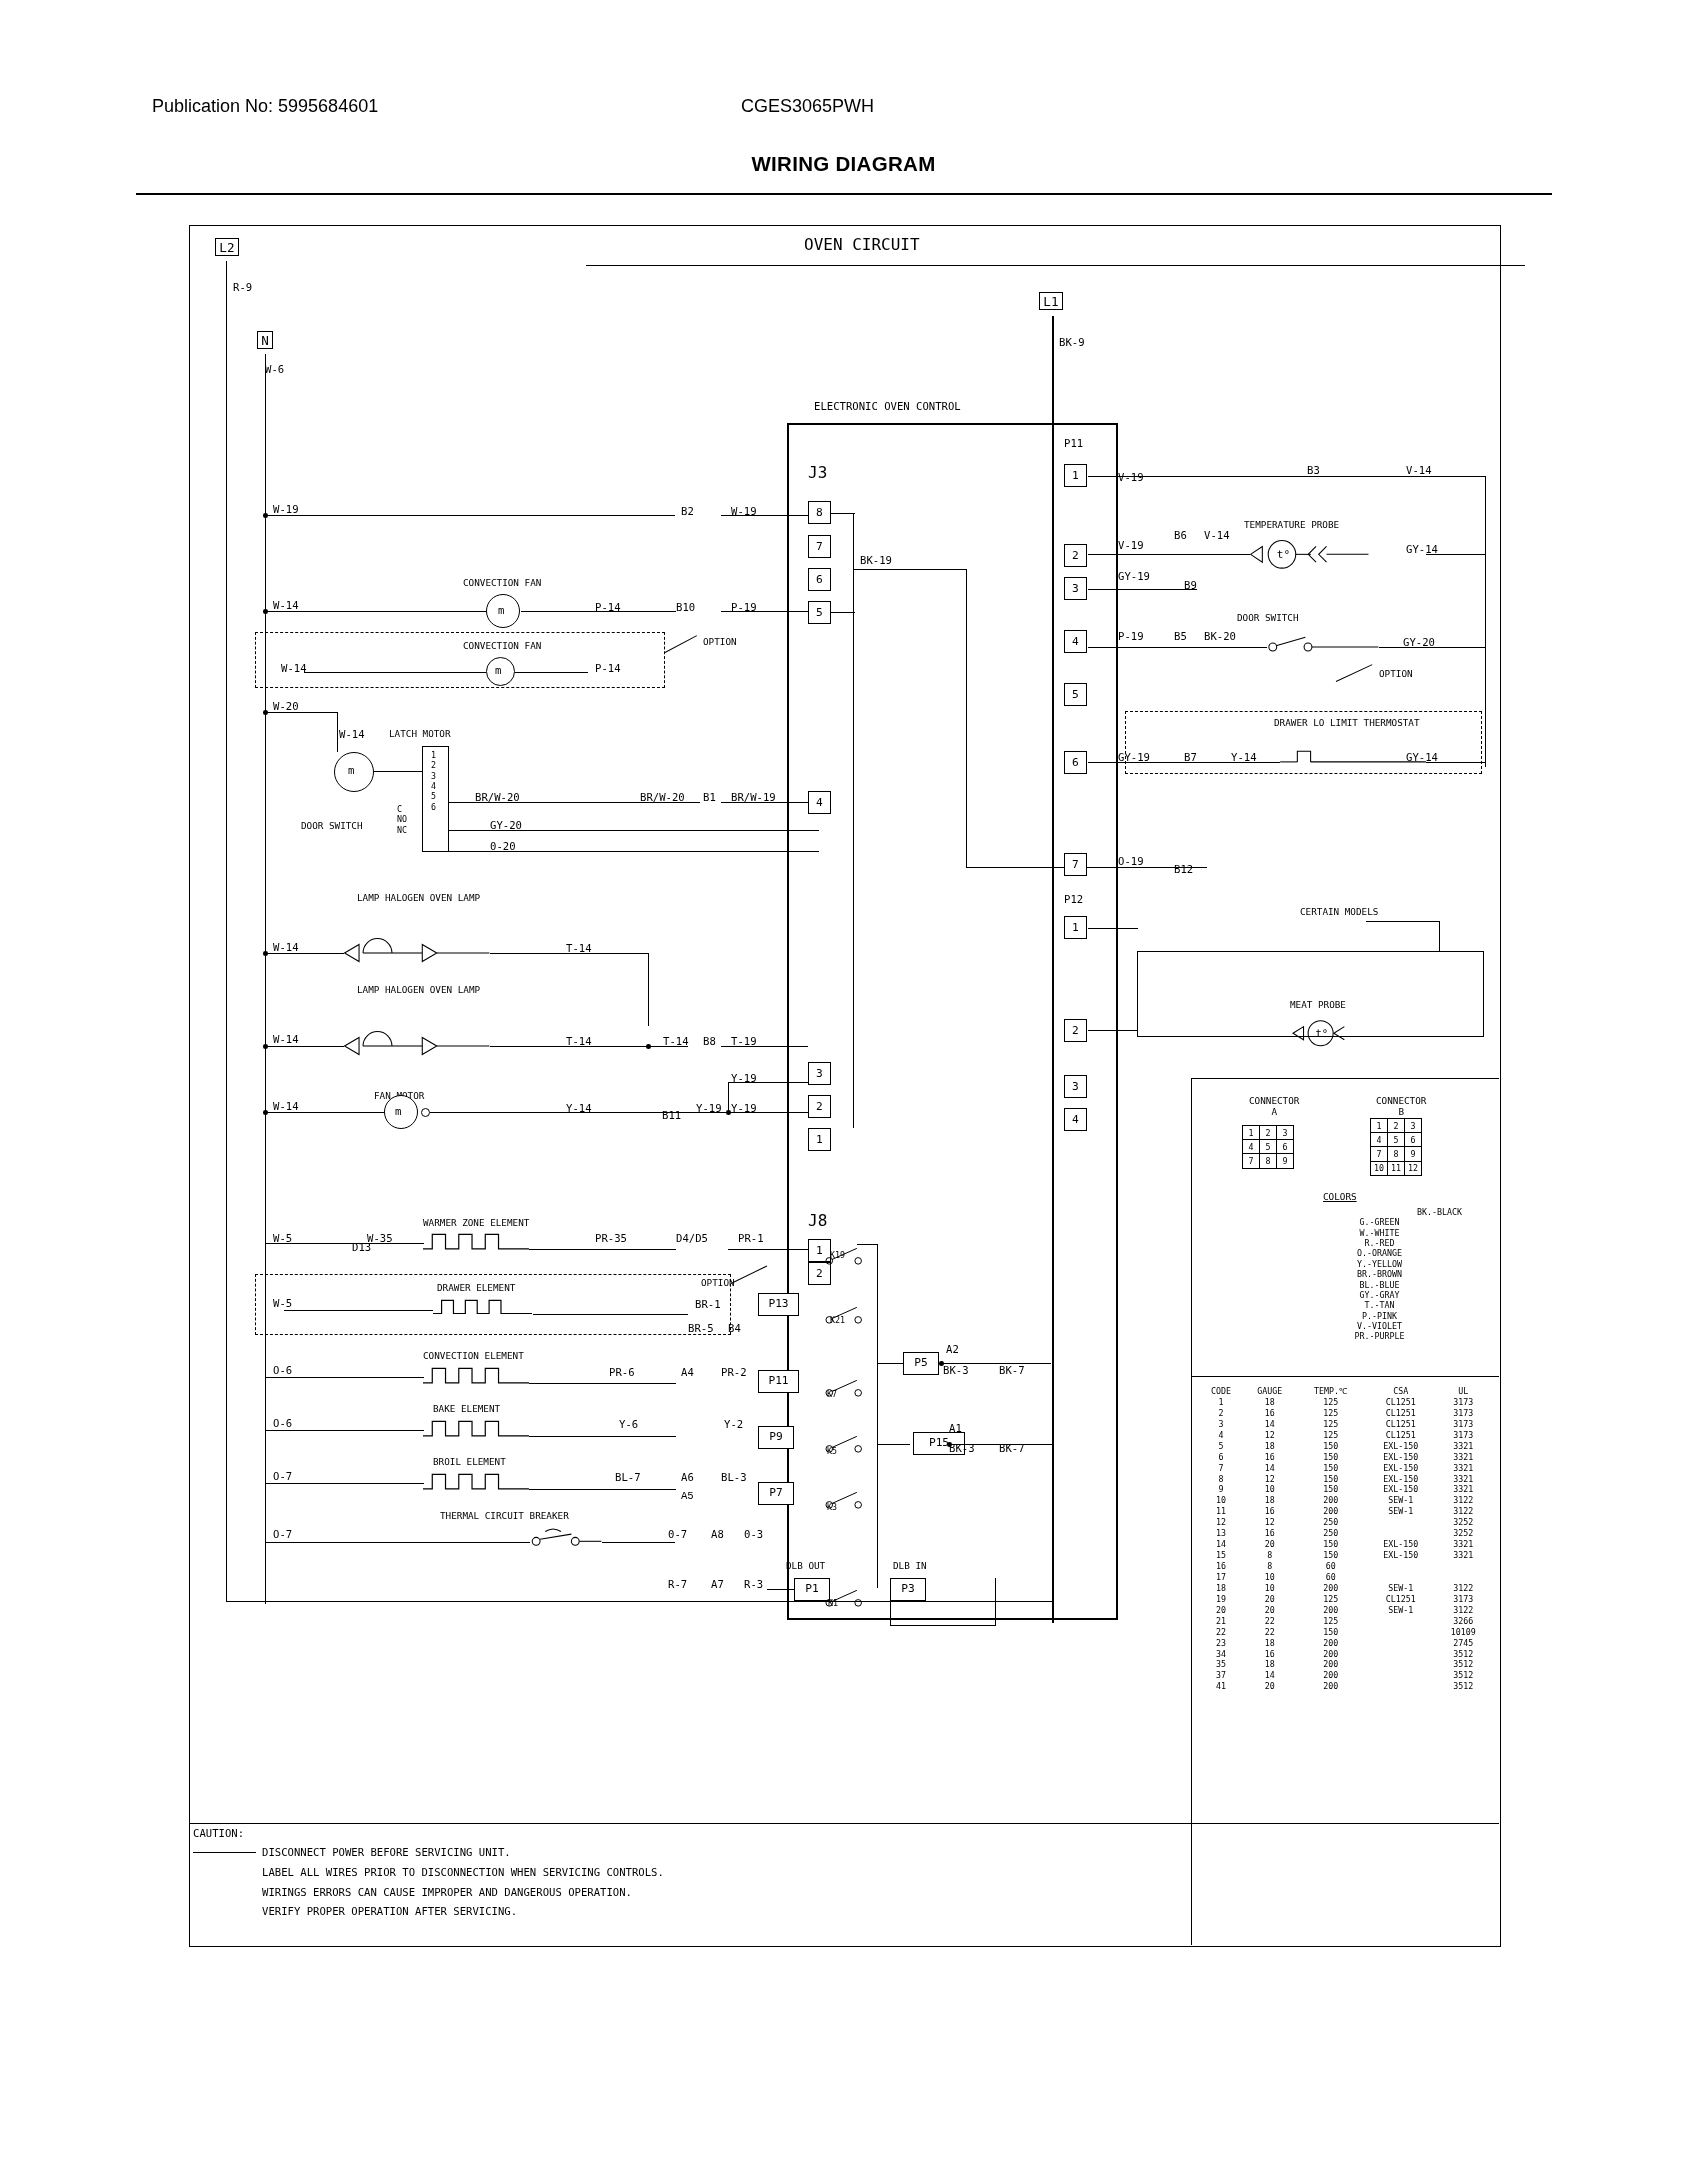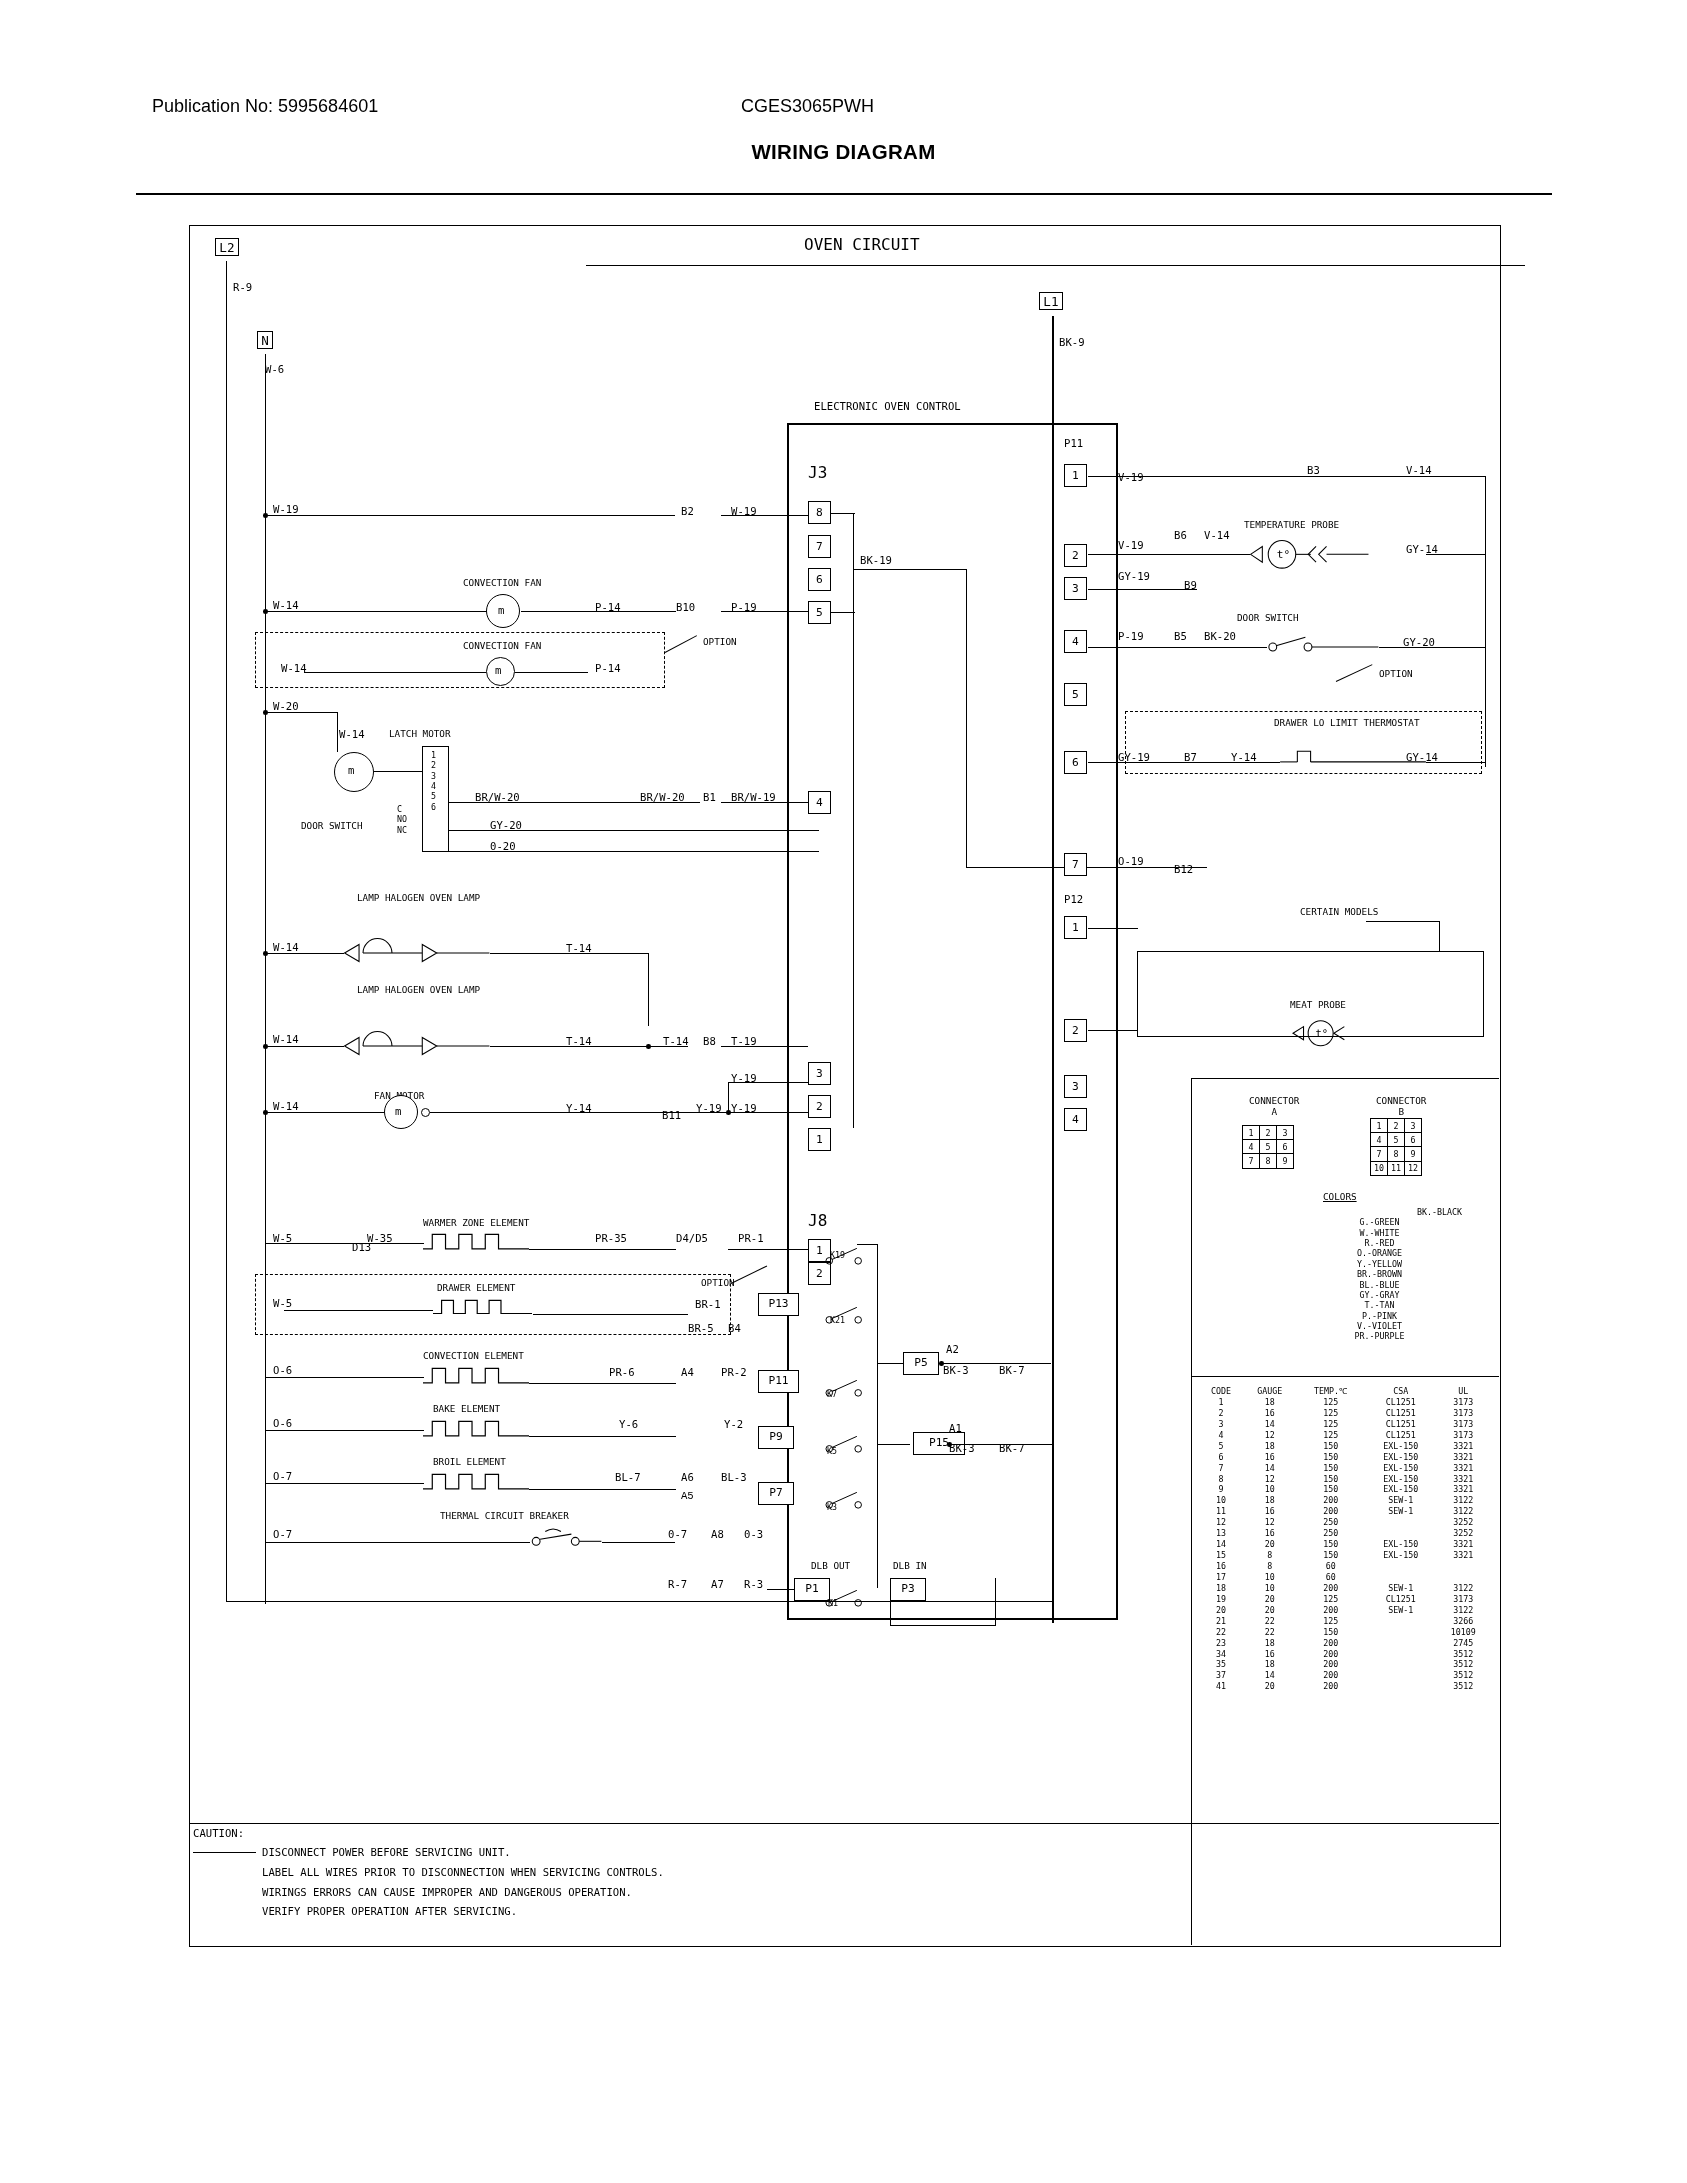--- a/index.html
+++ b/index.html
@@ -3,21 +3,21 @@
 <meta charset="utf-8">
 <style>
   html,body{margin:0;padding:0;background:#fff;}
   body{width:1687px;height:2183px;font-family:"Liberation Sans",sans-serif;color:#000;position:relative;}
   .page{position:absolute;left:0;top:0;width:1687px;height:2183px;}
 
   
   .hdr{position:absolute;left:0;top:0;width:1687px;}
   .pubno{position:absolute;left:152px;top:96px;font-size:18px;}
   .model{position:absolute;left:741px;top:96px;font-size:18px;}
-  .title{position:absolute;left:0;top:140px;width:1687px;text-align:center;font-size:20.5px;font-weight:bold;letter-spacing:0.3px;}
+  .title{position:absolute;left:0;top:152px;width:1687px;text-align:center;font-size:20.5px;font-weight:bold;letter-spacing:0.3px;}
   .hrule{position:absolute;left:136px;top:193px;width:1416px;height:2px;background:#000;}
 
   
   .frame{position:absolute;left:189px;top:225px;width:1310px;height:1720px;border:1.3px solid #000;}
   .caution-box{position:absolute;left:189px;top:1823px;width:1310px;height:122px;border-top:1.3px solid #000;}
 
   
   .m{font-family:"DejaVu Sans Mono",monospace;font-size:10.6px;line-height:1.25;white-space:pre;position:absolute;}
   .m13{font-family:"DejaVu Sans Mono",monospace;font-size:9.3px;line-height:1.2;white-space:pre;position:absolute;}
   .m11{font-family:"DejaVu Sans Mono",monospace;font-size:8.3px;line-height:1.25;white-space:pre;position:absolute;}
@@ -364,21 +364,21 @@
     <circle cx="8" cy="45" r="5" fill="none" stroke="#000" stroke-width="1.5"></circle>
     <circle cx="52" cy="45" r="5" fill="none" stroke="#000" stroke-width="1.5"></circle>
     <line x1="12" y1="43" x2="50" y2="26" stroke="#000" stroke-width="1.5"></line>
   </svg>
 
   <div class="line vl" style="left:877px;top:1244px;height:344px;"></div>
   <div class="line hl" style="left:857px;top:1244px;width:20px;"></div>
   <div class="line hl" style="left:877px;top:1363px;width:26.5px;"></div>
   <div class="line hl" style="left:877px;top:1444px;width:33px;"></div>
 
-  <div class="m13" style="left:811px;top:1560px;">DLB OUT</div>
+  <div class="m13" style="left:786px;top:1560px;">DLB OUT</div>
   <div class="m13" style="left:893px;top:1560px;">DLB IN</div>
   <div class="box" style="left:890px;top:1578px;width:106px;height:48px;border-top:none;"></div>
 
   <div class="m" style="left:946px;top:1343px;">A2</div>
   <div class="m" style="left:943px;top:1364px;">BK-3</div>
   <div class="m" style="left:999px;top:1364px;">BK-7</div>
   <div class="dot" style="left:939px;top:1361px;"></div>
   <div class="line hl" style="left:941px;top:1363px;width:110px;"></div>
 
   <div class="m" style="left:949px;top:1422px;">A1</div>

